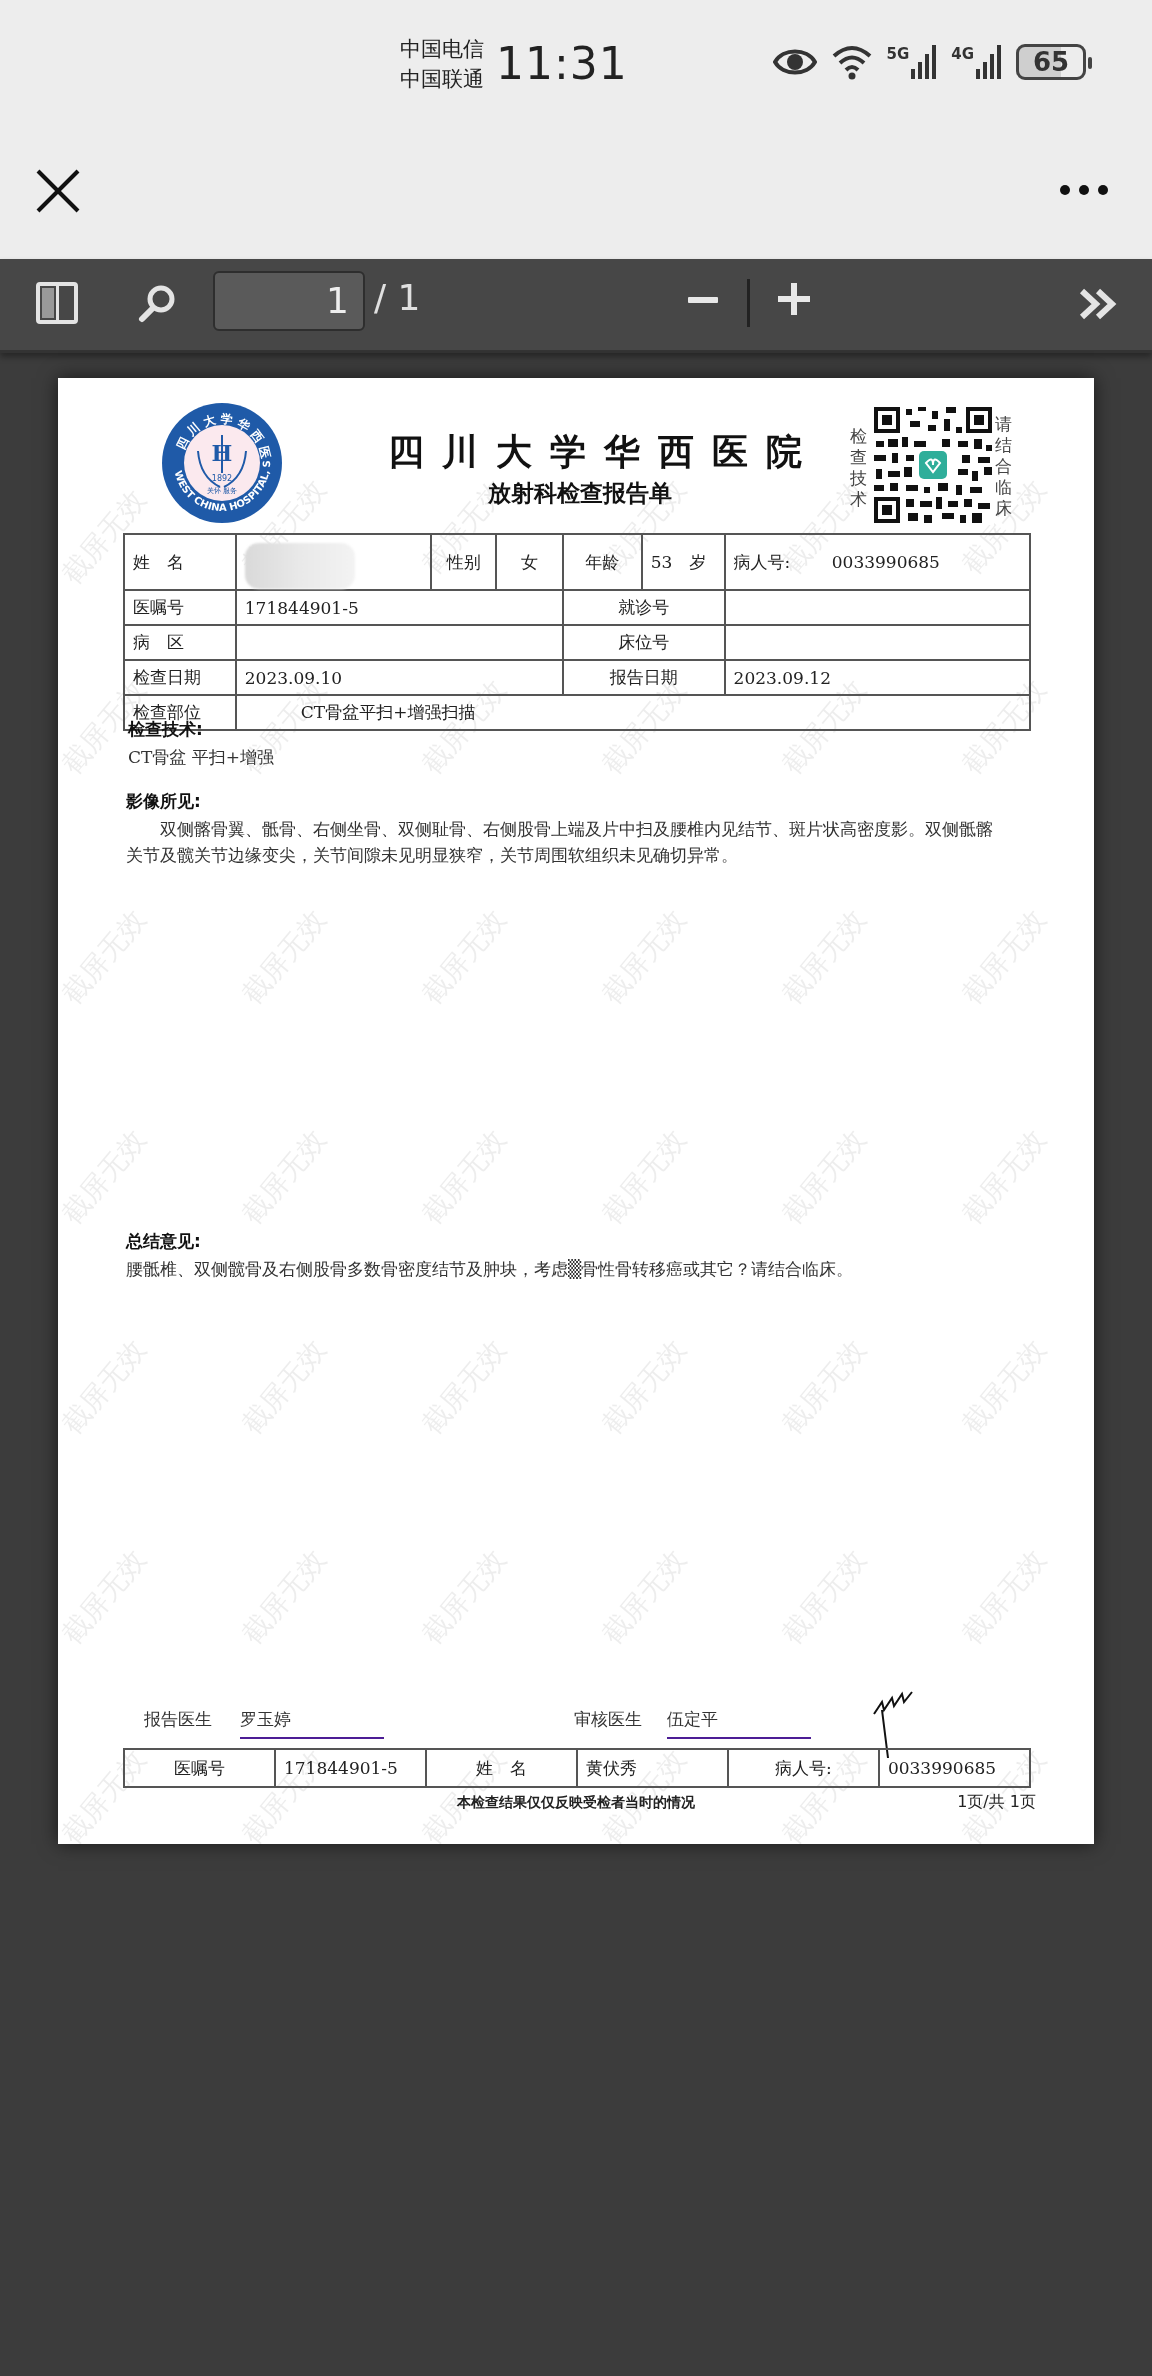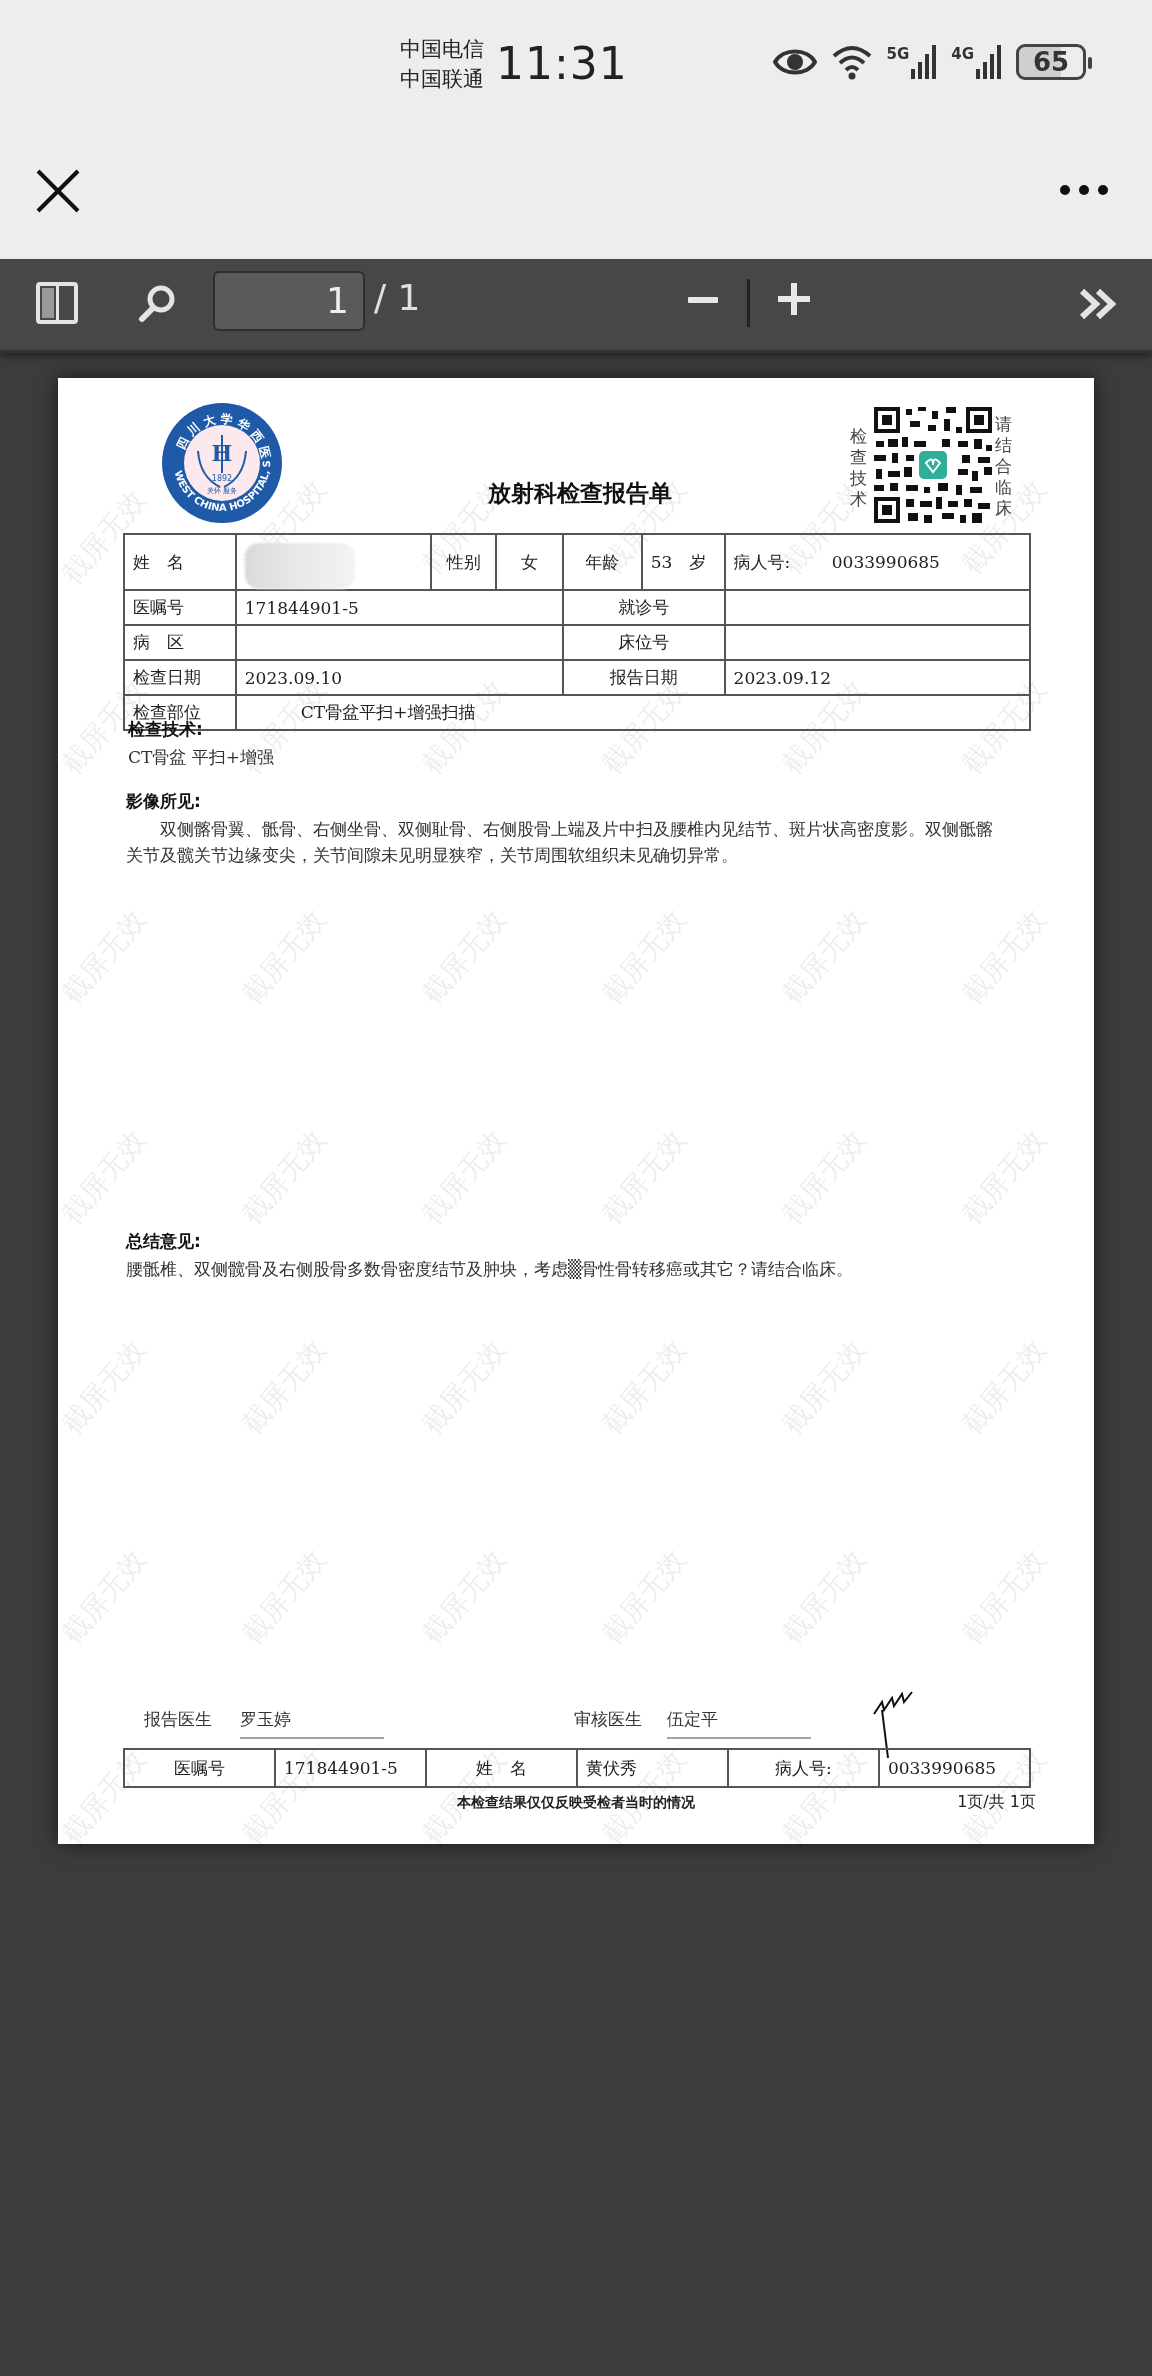--- a/index.html
+++ b/index.html
@@ -55,21 +55,21 @@
   .info-table .lbl { text-align: left; }
   .info-table .ctr { text-align: center; }
   .blur { display: inline-block; width: 110px; height: 46px; background: linear-gradient(90deg, #d9d9d9, #e9e9e9 50%, #f3f3f3); border-radius: 14px; filter: blur(1px); vertical-align: middle; margin-top: 8px; }
 
   .sec-h { position: absolute; font-weight: bold; font-size: 17px; font-family: "DejaVu Sans", sans-serif; color: #111; }
   .sec-t { position: absolute; font-size: 17px; line-height: 26px; color: #333; }
   .para { text-indent: 2em; width: 880px; }
 
   .signatures { position: absolute; left: 86px; top: 1330px; width: 900px; height: 40px; font-size: 17px; color: #333; }
   .sig-label { position: absolute; top: 0; }
-  .sig-name { position: absolute; top: 0; border-bottom: 2px solid #a3a3a3; padding-bottom: 6px; }
+  .sig-name { position: absolute; top: 0; border-bottom: 2px solid #4c1d95; padding-bottom: 6px; }
   .scribble { position: absolute; left: 726px; top: -20px; width: 60px; height: 80px; }
 
   .footer-table { position: absolute; left: 65px; top: 1370px; width: 908px; border-collapse: collapse; font-size: 17px; }
   .footer-table td { border: 2px solid #555; height: 38px; padding: 0 8px; width: 16.66%; }
   .footer-note { position: absolute; left: 0; right: 0; top: 1416px; text-align: center; font-size: 14px; font-weight: bold; font-family: "DejaVu Sans", sans-serif; color: #222; }
   .page-count { position: absolute; right: 58px; top: 1414px; font-size: 16px; color: #222; font-family: "DejaVu Sans", sans-serif; }
 </style>
 </head>
 <body>
 
@@ -205,20 +205,21 @@
       <text font-size="10" fill="#fff" font-weight="bold" font-family="DejaVu Sans, sans-serif"><textPath href="#arcBot" startOffset="6%">WEST CHINA HOSPITAL, S.U.</textPath></text>
       <text x="62" y="60" font-size="22" fill="#1f5aa8" text-anchor="middle" font-family="DejaVu Serif, serif" font-weight="bold">H</text>
       <line x1="62" y1="34" x2="62" y2="72" stroke="#1f5aa8" stroke-width="2"></line>
       <path d="M38 50 Q40 76 60 86" fill="none" stroke="#1f5aa8" stroke-width="2"></path>
       <path d="M86 50 Q84 76 64 86" fill="none" stroke="#1f5aa8" stroke-width="2"></path>
       <text x="62" y="80" font-size="8" fill="#1f5aa8" text-anchor="middle" font-family="DejaVu Sans, sans-serif">1892</text>
       <text x="62" y="92" font-size="7" fill="#1f5aa8" text-anchor="middle" font-family="DejaVu Sans, sans-serif">关怀 服务</text>
     </svg>
   </div>
 
+  <div class="hosp-name">四川大学华西医院</div>
   <div class="report-title">放射科检查报告单</div>
 
   <div class="qr-left">检查技术</div>
   <div class="qr">
     <svg width="122" height="120" viewBox="0 0 122 120">
       <rect width="122" height="120" fill="#fff"></rect>
       <rect x="2" y="2" width="26" height="26" fill="#111"></rect>
         <rect x="6" y="6" width="18" height="18" fill="#fff"></rect>
         <rect x="10" y="10" width="10" height="10" fill="#111"></rect>
       <rect x="94" y="2" width="26" height="26" fill="#111"></rect>

